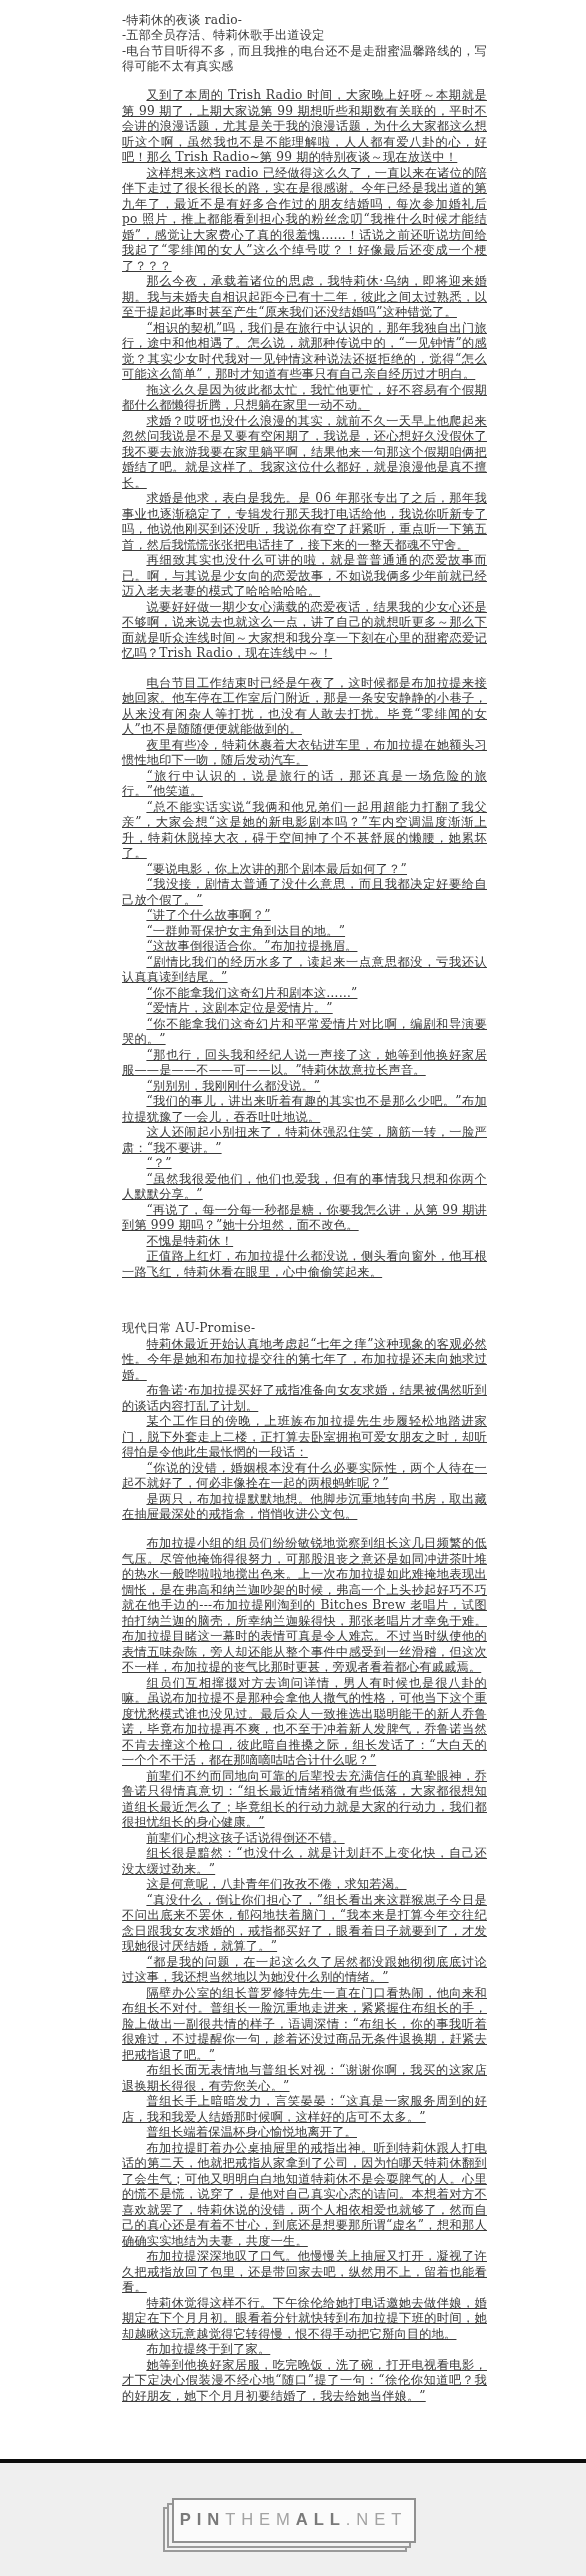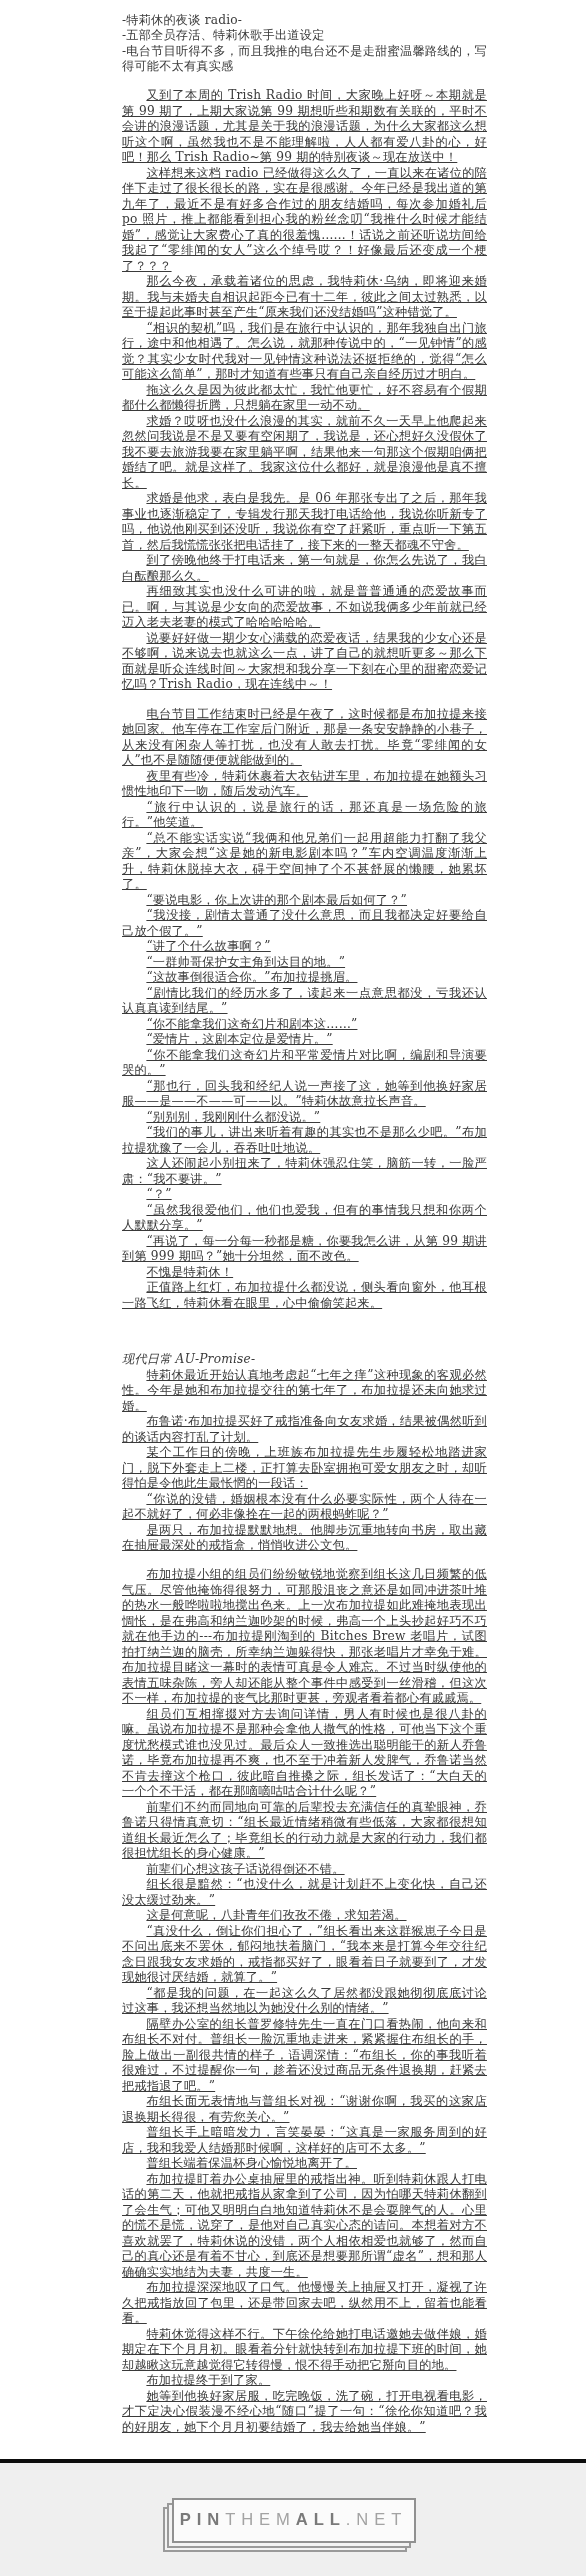--- a/index.html
+++ b/index.html
@@ -11,21 +11,21 @@
     padding:12.7px 98px 9.8px 122px;
     font-size:12.2px;
     line-height:15.5px;
     text-align:justify;
     letter-spacing:0.2px;
     border-radius:9px;
   }
   .doc p{margin:0;padding:0;}
   .b-note{text-indent:0;}
   .b-para{text-indent:2em;text-decoration:underline;}
-  .b-head{text-indent:0;font-style:italic;}
+  .b-head{text-indent:0;}
   .b-gap{height:13.7px;}
   .footer-bar{width:587px;height:3.9px;background:#0d0d0d;}
   .footer{
     box-sizing:border-box;
     width:587px;height:113px;background:#efefef;
     display:flex;align-items:center;justify-content:center;
   }
   .logo-wrap{position:relative;margin-top:2px;}
   .logo-box{
     position:relative;z-index:3;
@@ -55,21 +55,20 @@
     <p class="b-note">-五部全员存活、特莉休歌手出道设定</p>
     <p class="b-note">-电台节目听得不多，而且我推的电台还不是走甜蜜温馨路线的，写得可能不太有真实感</p>
     <div class="b-gap"></div>
     <p class="b-para">又到了本周的 Trish Radio 时间，大家晚上好呀～本期就是第 99 期了，上期大家说第 99 期想听些和期数有关联的，平时不会讲的浪漫话题，尤其是关于我的浪漫话题，为什么大家都这么想听这个啊，虽然我也不是不能理解啦，人人都有爱八卦的心，好吧！那么 Trish Radio~第 99 期的特别夜谈～现在放送中！</p>
     <p class="b-para">这样想来这档 radio 已经做得这么久了，一直以来在诸位的陪伴下走过了很长很长的路，实在是很感谢。今年已经是我出道的第九年了，最近不是有好多合作过的朋友结婚吗，每次参加婚礼后 po 照片，推上都能看到担心我的粉丝念叨“我推什么时候才能结婚”，感觉让大家费心了真的很羞愧……！话说之前还听说坊间给我起了“零绯闻的女人”这么个绰号哎？！好像最后还变成一个梗了？？？</p>
     <p class="b-para">那么今夜，承载着诸位的思虑，我特莉休·乌纳，即将迎来婚期。我与未婚夫自相识起距今已有十二年，彼此之间太过熟悉，以至于提起此事时甚至产生“原来我们还没结婚吗”这种错觉了。</p>
     <p class="b-para">“相识的契机”吗，我们是在旅行中认识的，那年我独自出门旅行，途中和他相遇了。怎么说，就那种传说中的，“一见钟情”的感觉？其实少女时代我对一见钟情这种说法还挺拒绝的，觉得“怎么可能这么简单”，那时才知道有些事只有自己亲自经历过才明白。</p>
     <p class="b-para">拖这么久是因为彼此都太忙，我忙他更忙，好不容易有个假期都什么都懒得折腾，只想躺在家里一动不动。</p>
     <p class="b-para">求婚？哎呀也没什么浪漫的其实，就前不久一天早上他爬起来忽然问我说是不是又要有空闲期了，我说是，还心想好久没假休了我不要去旅游我要在家里躺平啊，结果他来一句那这个假期咱俩把婚结了吧。就是这样了。我家这位什么都好，就是浪漫他是真不擅长。</p>
     <p class="b-para">求婚是他求，表白是我先。是 06 年那张专出了之后，那年我事业也逐渐稳定了，专辑发行那天我打电话给他，我说你听新专了吗，他说他刚买到还没听，我说你有空了赶紧听，重点听一下第五首，然后我慌慌张张把电话挂了，接下来的一整天都魂不守舍。</p>
-    <p class="b-para">到了傍晚他终于打电话来，第一句就是，你怎么先说了，我白白酝酿那么久。</p>
     <p class="b-para">再细致其实也没什么可讲的啦，就是普普通通的恋爱故事而已。啊，与其说是少女向的恋爱故事，不如说我俩多少年前就已经迈入老夫老妻的模式了哈哈哈哈哈。</p>
     <p class="b-para">说要好好做一期少女心满载的恋爱夜话，结果我的少女心还是不够啊，说来说去也就这么一点，讲了自己的就想听更多～那么下面就是听众连线时间～大家想和我分享一下刻在心里的甜蜜恋爱记忆吗？Trish Radio，现在连线中～！</p>
     <div class="b-gap"></div>
     <p class="b-para">电台节目工作结束时已经是午夜了，这时候都是布加拉提来接她回家。他车停在工作室后门附近，那是一条安安静静的小巷子，从来没有闲杂人等打扰，也没有人敢去打扰。毕竟“零绯闻的女人”也不是随随便便就能做到的。</p>
     <p class="b-para">夜里有些冷，特莉休裹着大衣钻进车里，布加拉提在她额头习惯性地印下一吻，随后发动汽车。</p>
     <p class="b-para">“旅行中认识的，说是旅行的话，那还真是一场危险的旅行。”他笑道。</p>
     <p class="b-para">“总不能实话实说“我俩和他兄弟们一起用超能力打翻了我父亲”，大家会想“这是她的新电影剧本吗？”车内空调温度渐渐上升，特莉休脱掉大衣，碍于空间抻了个不甚舒展的懒腰，她累坏了。</p>
     <p class="b-para">“要说电影，你上次讲的那个剧本最后如何了？”</p>
     <p class="b-para">“我没接，剧情太普通了没什么意思，而且我都决定好要给自己放个假了。”</p>
     <p class="b-para">“讲了个什么故事啊？”</p>

